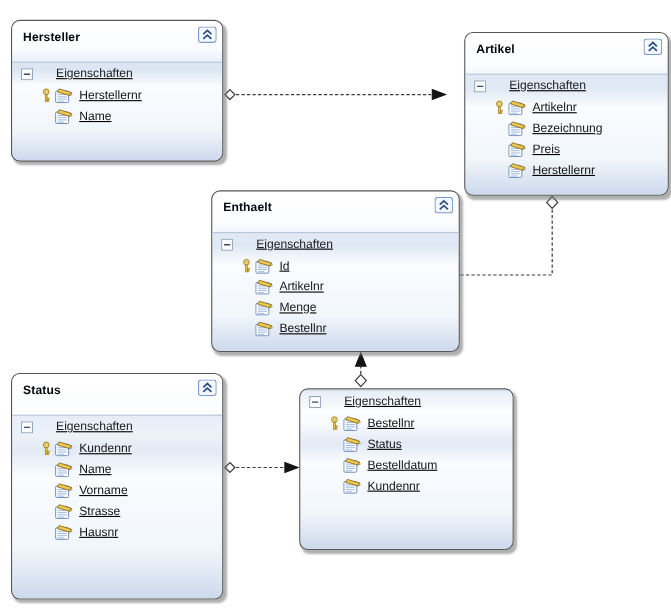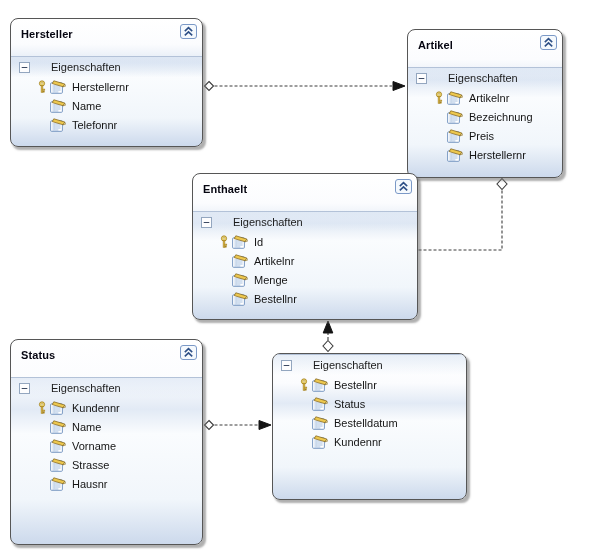--- a/index.html
+++ b/index.html
@@ -20,23 +20,24 @@
   
   .entity {
     position:absolute; z-index:1;
     border:1px solid #565656;
     border-radius:8px;
     overflow:hidden;
     box-shadow:2.5px 3px 2px rgba(110,110,110,0.55);
     background:linear-gradient(180deg,
       #ffffff 0%, #fbfcfe 20%, #e2eaf5 34%,
       #fafcfe 46%, #f1f6fb 78%, #ccd9ec 100%);
+    text-decoration:underline;
   }
   .e-hersteller   { left:10px;  top:18px;  width:193px; height:129px; }
-  .e-artikel      { left:407px; top:29px;  width:156px; height:149px; }
+  .e-artikel      { left:422px; top:29px;  width:186px; height:149px; }
   .e-enthaelt     { left:192px; top:173px; width:226px; height:147px; }
   .e-kunden       { left:10px;  top:339px; width:193px; height:206px; }
   .e-bestellungen { left:272px; top:353px; width:195px; height:147px; }
 
   .entity-header { position:relative; height:37px; }
   .entity-title {
     position:absolute; left:10px; top:9px;
     font-size:11px; font-weight:bold; color:#050510;
     letter-spacing:0.1px; white-space:nowrap;
   }
@@ -142,27 +143,20 @@
           </svg>
         <span class="prop-label">Herstellernr</span>
       </div>
       <div class="prop-row">
         <span class="key-slot"></span>
         <svg class="prop-glyph">
             <use href="#i-prop"></use>
           </svg>
         <span class="prop-label">Name</span>
       </div>
-      <div class="prop-row">
-        <span class="key-slot"></span>
-        <svg class="prop-glyph">
-            <use href="#i-prop"></use>
-          </svg>
-        <span class="prop-label">Telefonnr</span>
-      </div>
     </div>
   </div>
 
   <div class="entity e-artikel">
     <div class="entity-header">
       <span class="entity-title">Artikel</span>
       <button class="collapse-btn">
         <svg class="icon" width="17" height="15">
             <use href="#i-chev"></use>
           </svg>

